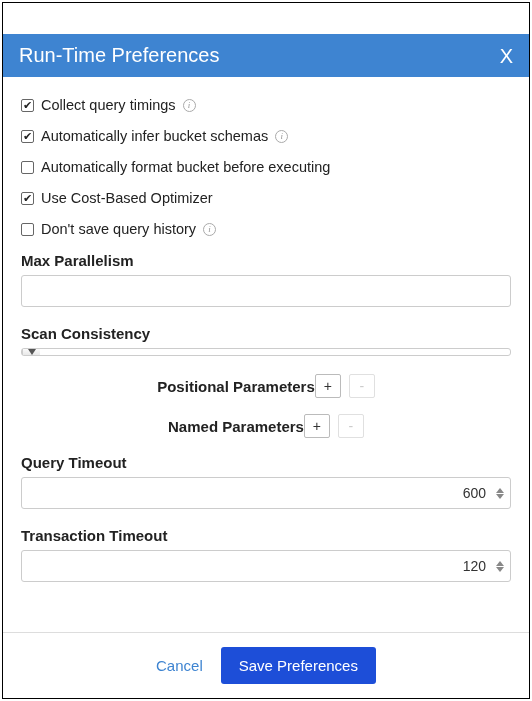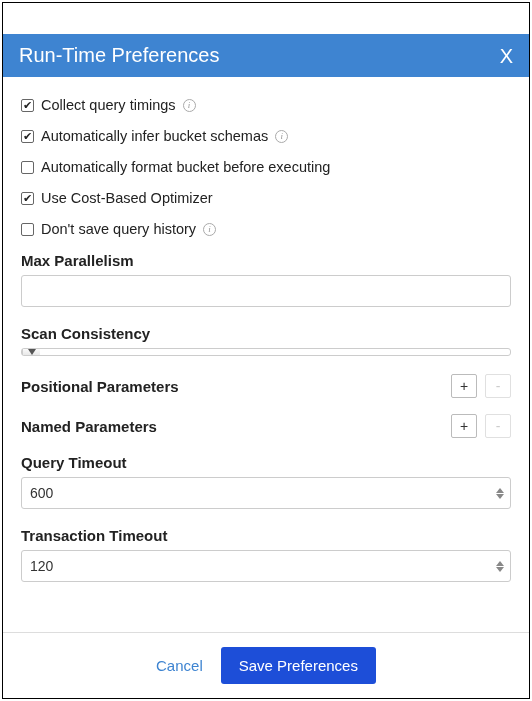--- a/index.html
+++ b/index.html
@@ -115,21 +115,21 @@
     border-left: 1px solid #ccc;
     background: linear-gradient(#fafafa, #e8e8e8);
     display: flex;
     align-items: center;
     justify-content: center;
     cursor: pointer;
   }
   .sel-arrow svg { width: 8px; height: 6px; }
   .param-row {
     display: flex;
-    justify-content: space-between;
+    justify-content: center;
     align-items: center;
     margin-bottom: 16px;
     margin-top: 16px;
   }
   .param-label {
     font-size: 15px;
     font-weight: 600;
     color: #222;
   }
   .btn-group { display: flex; gap: 8px; }
@@ -157,20 +157,21 @@
     border: 1px solid #ccc;
     border-radius: 3px;
     display: flex;
     align-items: stretch;
   }
   .spinner-wrap .spin-value {
     flex: 1;
     padding: 7px 8px;
     font-size: 14px;
     color: #333;
+    text-align: right;
   }
   .spinner-arrows {
     width: 16px;
     display: flex;
     flex-direction: column;
     justify-content: center;
     align-items: center;
     gap: 1px;
     padding-right: 4px;
     cursor: pointer;

